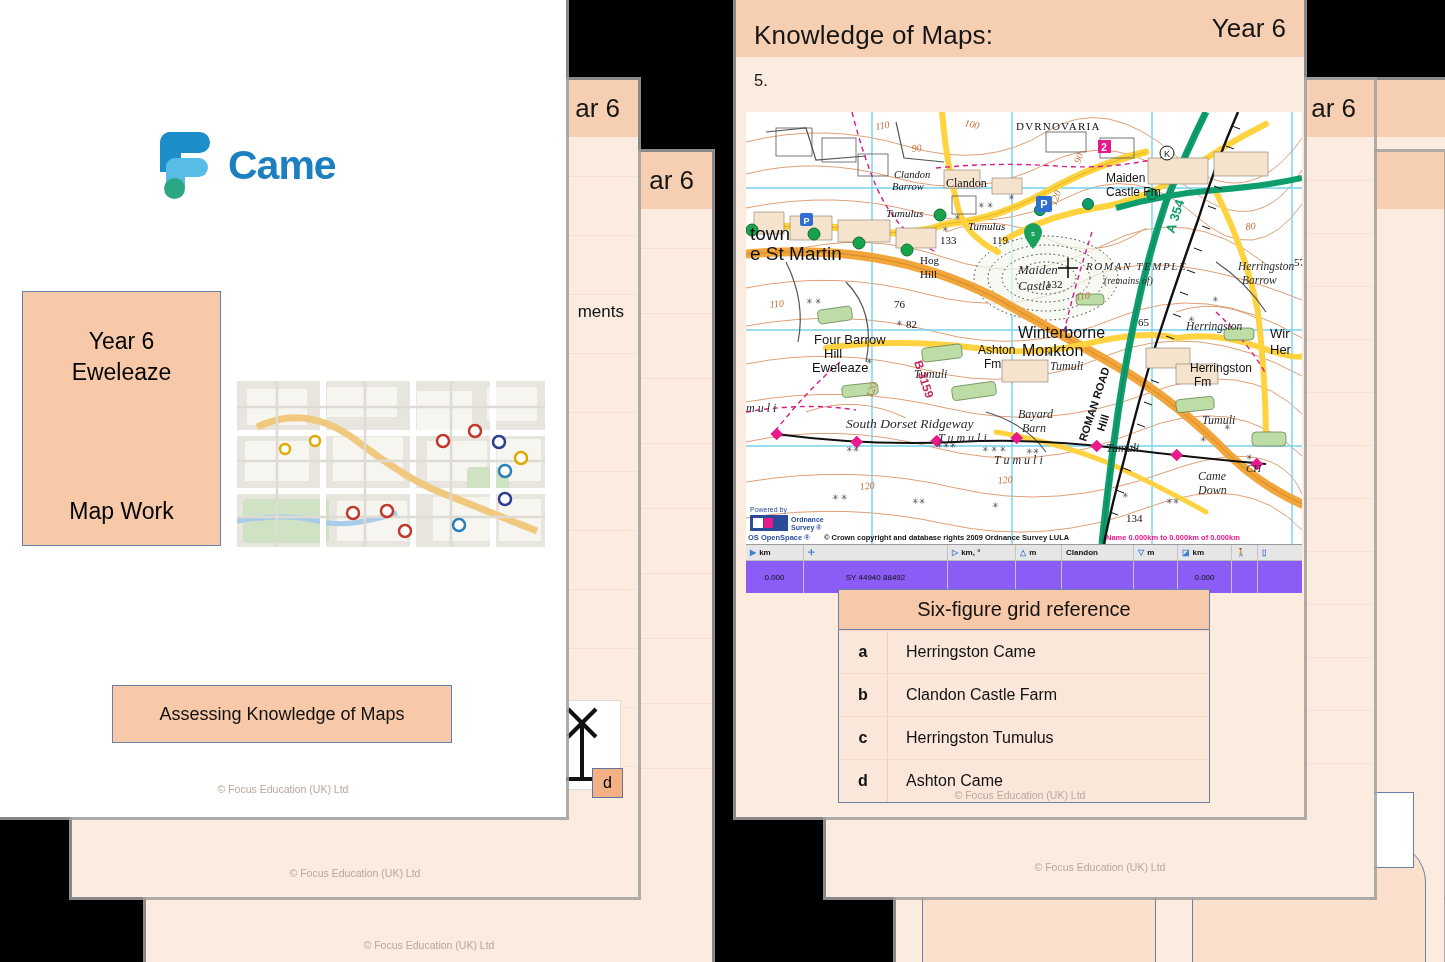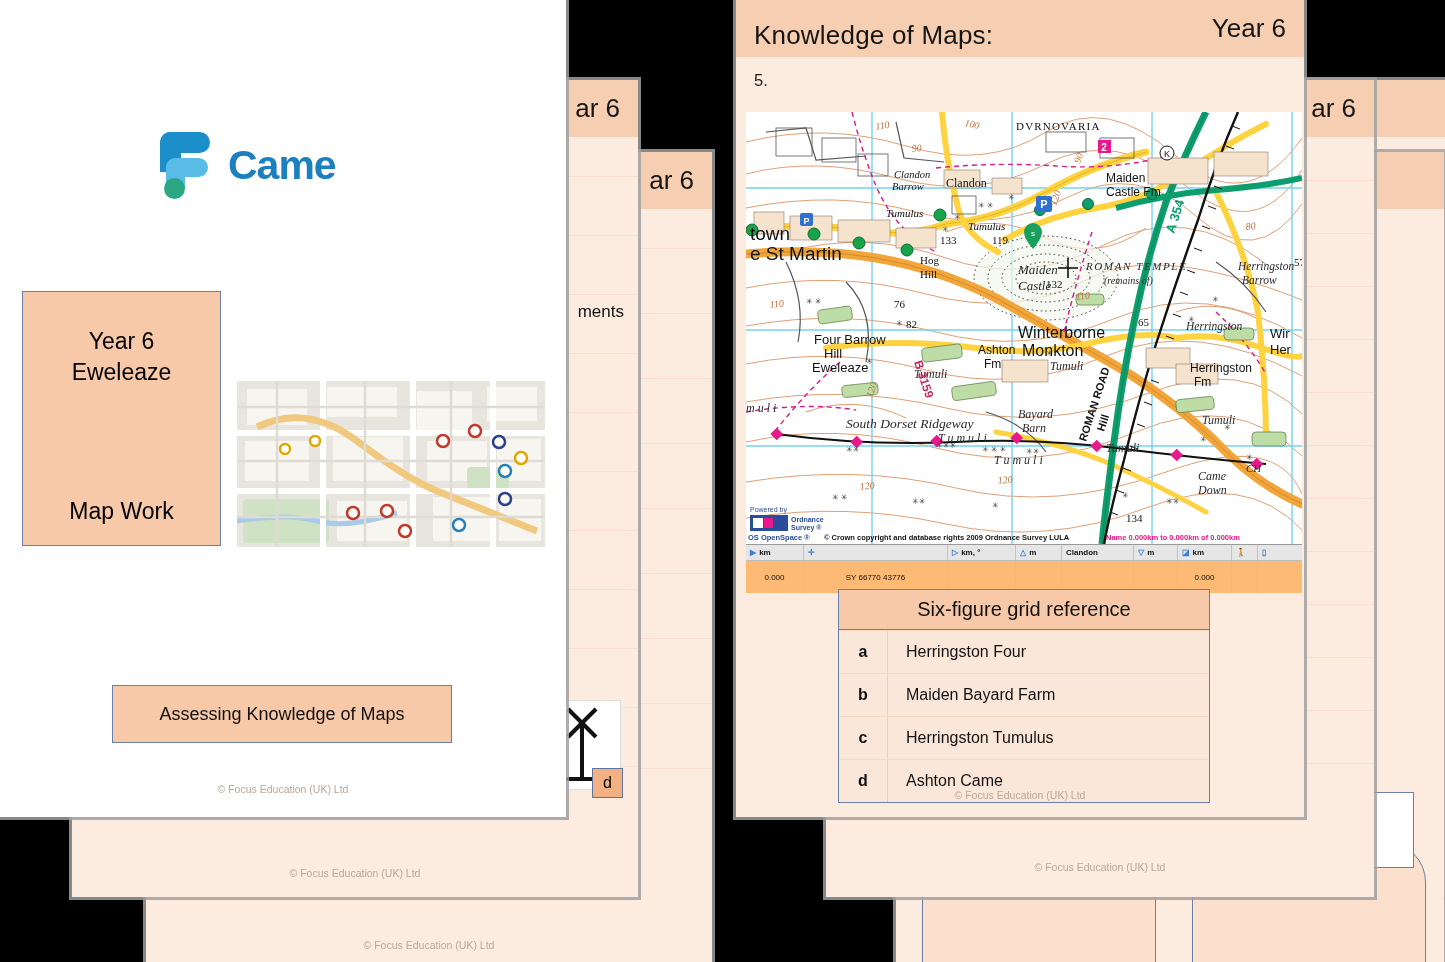--- a/index.html
+++ b/index.html
@@ -65,21 +65,21 @@
   
   #sheetR4{left:896px;top:152px;width:548px;height:817px;}
   #sheetR3{left:826px;top:80px;width:548px;height:817px;}
   #sheetMain{left:736px;top:0px;width:568px;height:817px;background:#FCEBDF;}
 
   
   .mapbox{position:absolute;left:10px;top:112px;width:556px;height:432px;overflow:hidden;background:#fff;}
   .osbar{position:absolute;left:10px;top:544px;width:556px;height:32px;background:#EDEDED;
     border-top:1px solid #9a9a9a;box-sizing:border-box;font-size:8px;color:#111;}
   .osbar .r1{display:flex;height:15px;align-items:center;border-bottom:1px solid #bdbdbd;background:#E6E6E6;}
-  .osbar .r2{display:flex;height:32px;align-items:center;background:#fdba74;}
+  .osbar .r2{display:flex;height:32px;align-items:center;background:#8b5cf6;}
   .osbar .c{border-right:1px solid #c3c3c3;height:100%;display:flex;align-items:center;
      padding:0 4px;box-sizing:border-box;font-weight:bold;gap:3px;}
   .osbar .r2 .c{font-weight:normal;}
   .gly{color:#3f7fd0;font-size:8px;}
 
   
   .sixtab{position:absolute;left:102px;top:589px;width:372px;
       border:1px solid #6a7fa8;box-sizing:border-box;background:#FBE7DA;}
   .sixtab .th{background:#F7C9A8;text-align:center;font-size:20px;color:#111;
       padding:8px 0;border-bottom:1px solid #6a7fa8;}
@@ -747,40 +747,40 @@
         </div>
         <div class="c" style="width:26px;">
           <span class="gly">🚶</span>
         </div>
         <div class="c" style="flex:1;border-right:0;">
           <span class="gly">▯</span>
         </div>
       </div>
       <div class="r2">
         <div class="c" style="width:58px;justify-content:center;">0.000</div>
-        <div class="c" style="width:144px;justify-content:center;">SY 66770 43776</div>
+        <div class="c" style="width:144px;justify-content:center;">SY 44940 88492</div>
         <div class="c" style="width:68px;"></div>
         <div class="c" style="width:46px;"></div>
         <div class="c" style="width:72px;"></div>
         <div class="c" style="width:44px;"></div>
         <div class="c" style="width:54px;justify-content:center;">0.000</div>
         <div class="c" style="width:26px;"></div>
         <div class="c" style="flex:1;border-right:0;"></div>
       </div>
     </div>
 
     <div class="sixtab">
       <div class="th">Six-figure grid reference</div>
       <div class="tr">
         <div class="k">a</div>
-        <div class="v">Herringston Four</div>
+        <div class="v">Herringston Came</div>
       </div>
       <div class="tr">
         <div class="k">b</div>
-        <div class="v">Maiden Bayard Farm</div>
+        <div class="v">Clandon Castle Farm</div>
       </div>
       <div class="tr">
         <div class="k">c</div>
         <div class="v">Herringston Tumulus</div>
       </div>
       <div class="tr">
         <div class="k">d</div>
         <div class="v">Ashton Came</div>
       </div>
     </div>

